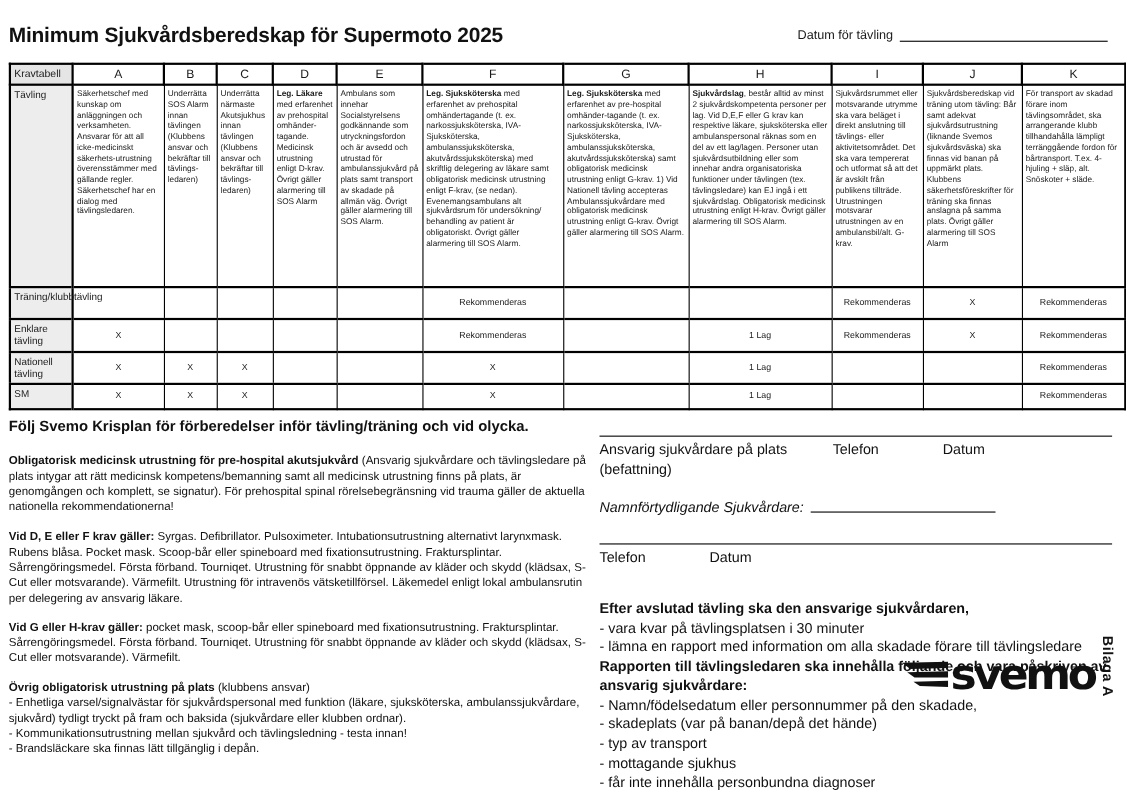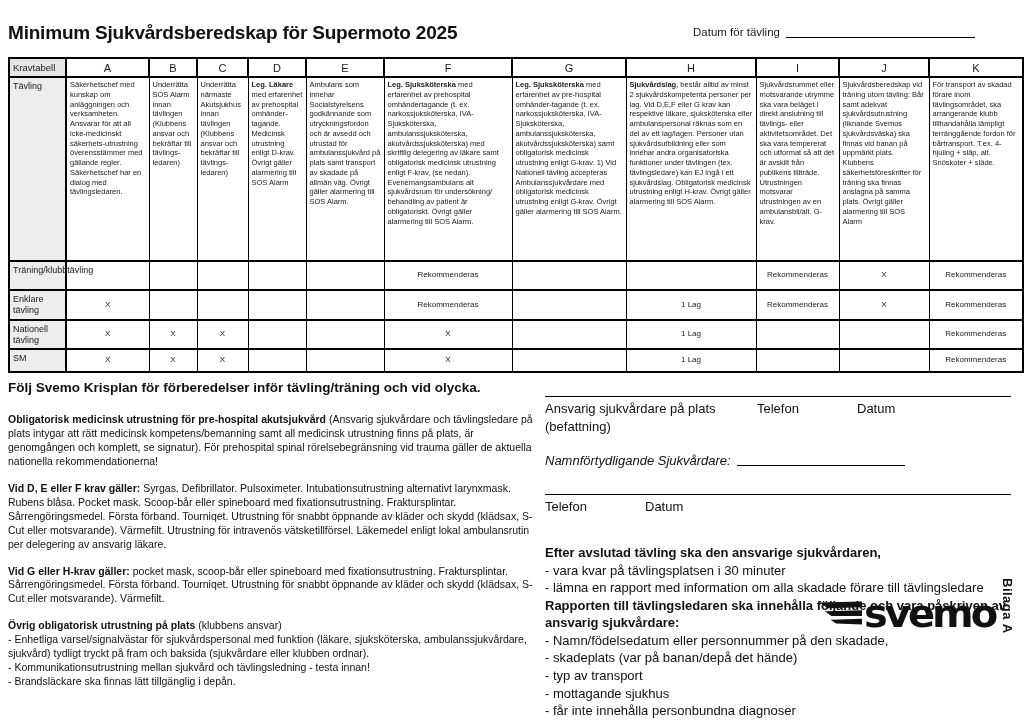--- a/index.html
+++ b/index.html
@@ -3,21 +3,21 @@
 <meta charset="utf-8">
 <style>
   * { margin:0; padding:0; box-sizing:border-box; }
   html,body { background:#fff; }
   .page {
     position:relative; width:1024px; height:724px; background:#fff;
     font-family:"Liberation Sans", sans-serif; color:#1a1a1a; overflow:hidden;
   }
   
   .title { position:absolute; left:8px; top:22px; font-size:19px; font-weight:bold; letter-spacing:-0.2px; color:#111; }
-  .date-line { position:absolute; left:693px; top:24px; width:282px; display:flex; font-size:11.5px; align-items:flex-end; }
+  .date-line { position:absolute; left:725px; top:24px; width:282px; display:flex; font-size:11.5px; align-items:flex-end; }
   .date-line .lbl { white-space:nowrap; padding-right:6px; }
   .fill-line { flex:1 1 auto; border-bottom:1px solid #000; height:14px; }
 
   
   table.krav { position:absolute; left:8px; top:57px; width:1014px; border-collapse:collapse; table-layout:fixed; border:2px solid #000; }
   table.krav th {
     border:2px solid #000; font-weight:normal; font-size:11px; text-align:center;
     height:19px; background:#fff; padding:0 2px;
   }
   table.krav th.corner { text-align:left; font-size:9.5px; background:#e5e5e5; padding-left:3px; }

